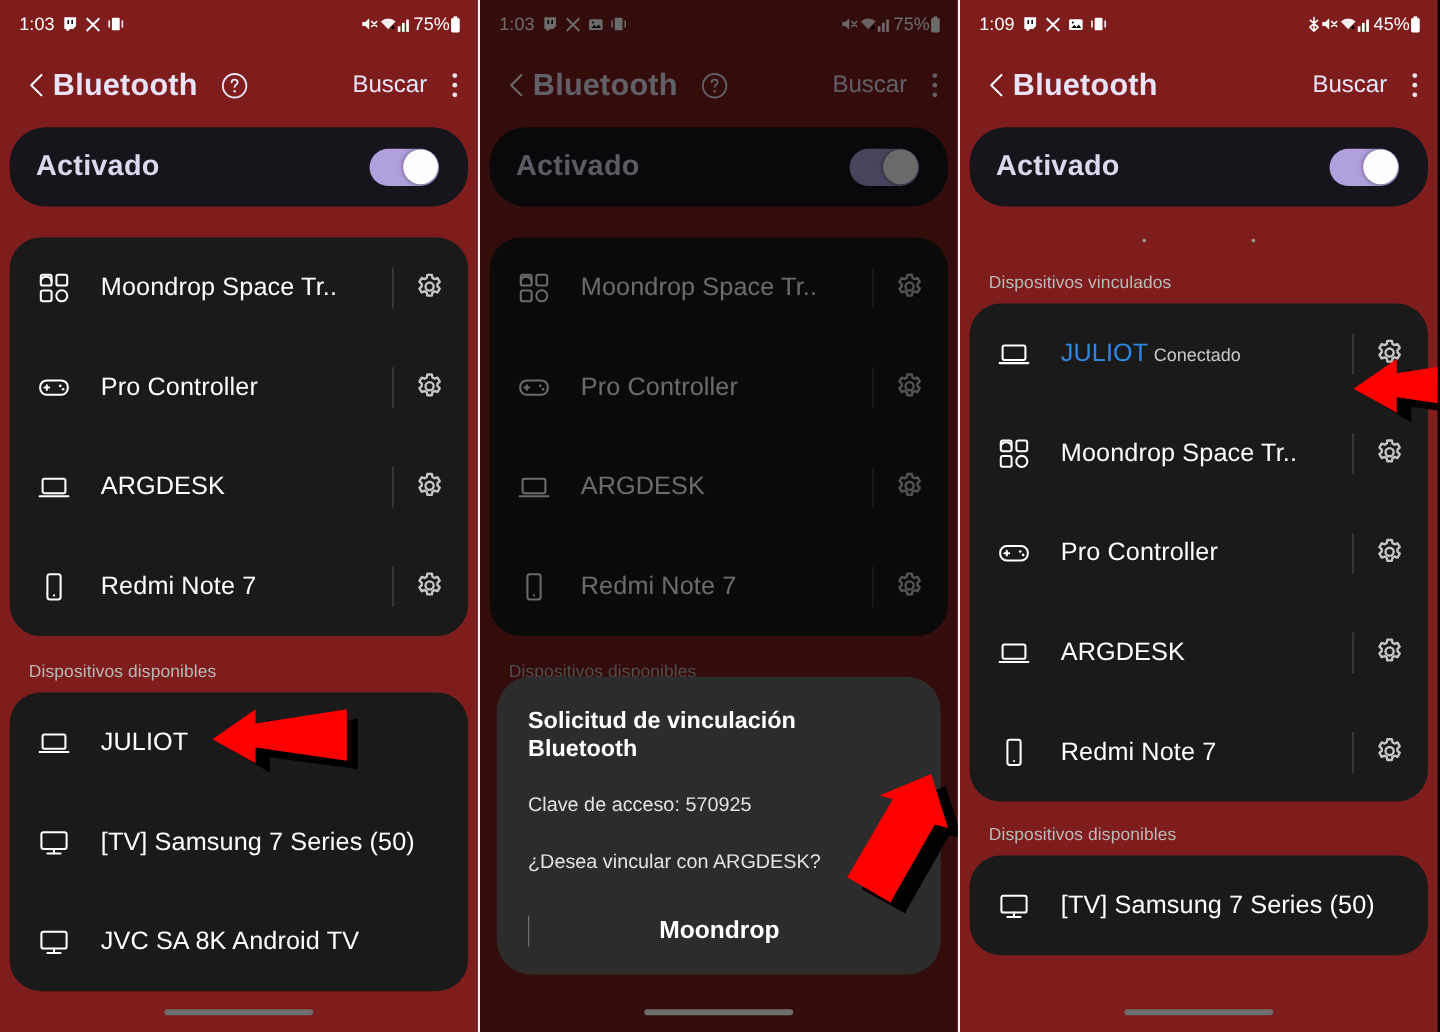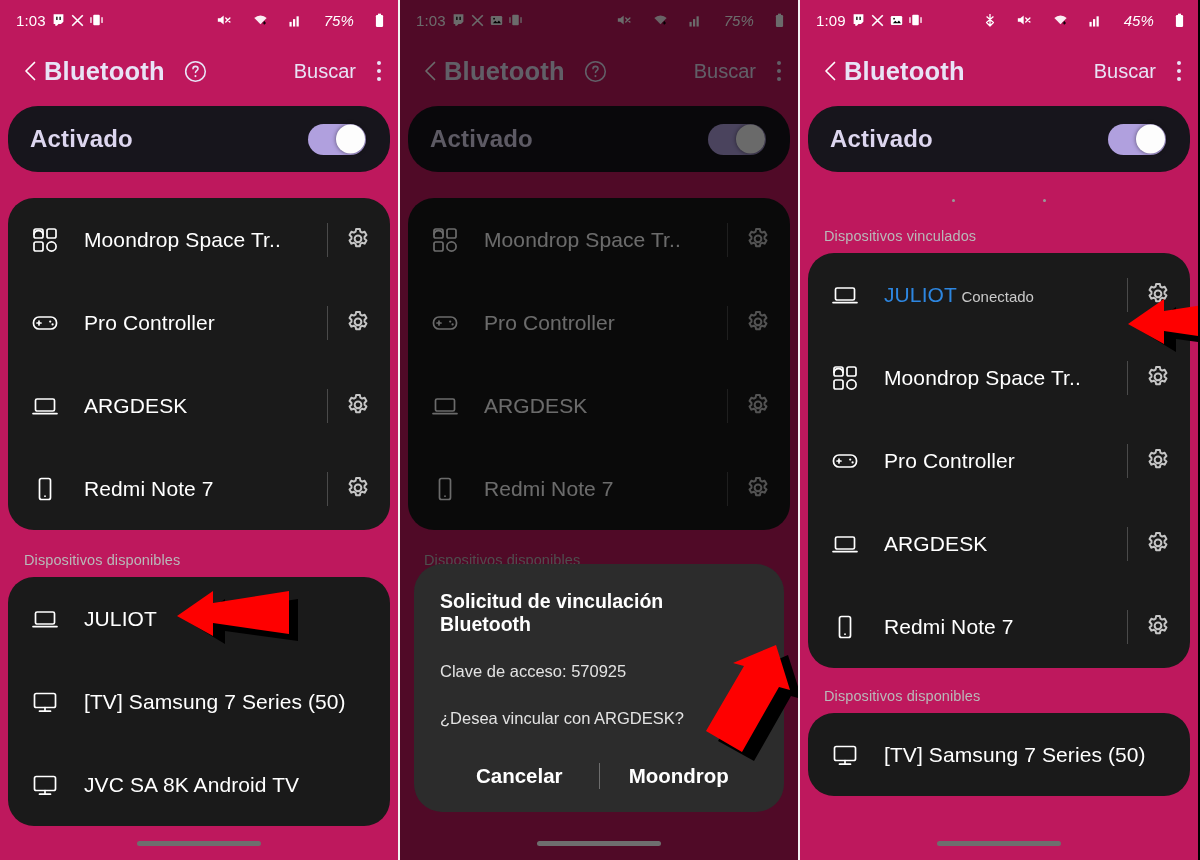--- a/index.html
+++ b/index.html
@@ -6,38 +6,38 @@
   html, body {
     width: 1200px; height: 860px;
     background: #000;
     font-family: "Liberation Sans", sans-serif;
     overflow: hidden;
   }
   .stage { position: relative; width: 1200px; height: 860px; display: flex; background:#000; }
   .panel {
     position: relative;
     width: 398px; height: 860px;
-    background: #be185d;
+    background: #7f1d1d;
     overflow: hidden;
     flex: 0 0 auto;
   }
   .gap { flex: 0 0 2px; height: 860px; background: #f2f2f2; }
 
   
   .statusbar {
     height: 40px; width: 100%;
     display: flex; align-items: center;
     padding: 0 14px 0 16px;
     color: #ffffff;
     font-size: 14.5px;
     letter-spacing: .1px;
   }
   .sb-left { display: flex; align-items: center; gap: 6px; }
   .sb-time { font-size: 15px; font-weight: 500; }
-  .sb-right { margin-left: auto; display: flex; align-items: center; gap: 21px; font-style: italic; }
+  .sb-right { margin-left: auto; display: flex; align-items: center; gap: 0; }
   .sb-pct { font-size: 15px; font-weight: 500; margin-left: 1px; }
   .sb-ico { display: inline-flex; align-items: center; }
 
   
   .appbar {
     height: 62px; display: flex; align-items: center;
     padding: 0 16px 0 18px; gap: 0;
   }
   .back-chevron { width: 26px; height: 26px; flex: 0 0 auto; cursor: pointer; }
   .app-title {
@@ -496,21 +496,20 @@
     <div style="height:22px"></div>
     <div class="section-label">Dispositivos disponibles</div>
 
     <div class="scrim"></div>
 
     <div class="dialog">
       <div class="dlg-title">Solicitud de vinculación Bluetooth</div>
       <div class="dlg-key">Clave de acceso: 570925</div>
       <div class="dlg-q">¿Desea vincular con ARGDESK?</div>
       <div class="dlg-actions">
-        <span class="dlg-btn">Cancelar</span>
         <span class="dlg-sep"></span>
         <span class="dlg-btn">Moondrop</span>
       </div>
     </div>
 
     <div class="arrow" style="left:278px; top:645px;">
       <svg width="130" height="135" viewBox="0 0 130 135">
         <g transform="translate(6,6)">
           <path d="M104 4 L118 48 L107 45 L70 110 L34 90 L72 25 L61 22 Z" class="ar-shadow"></path>
         </g>

